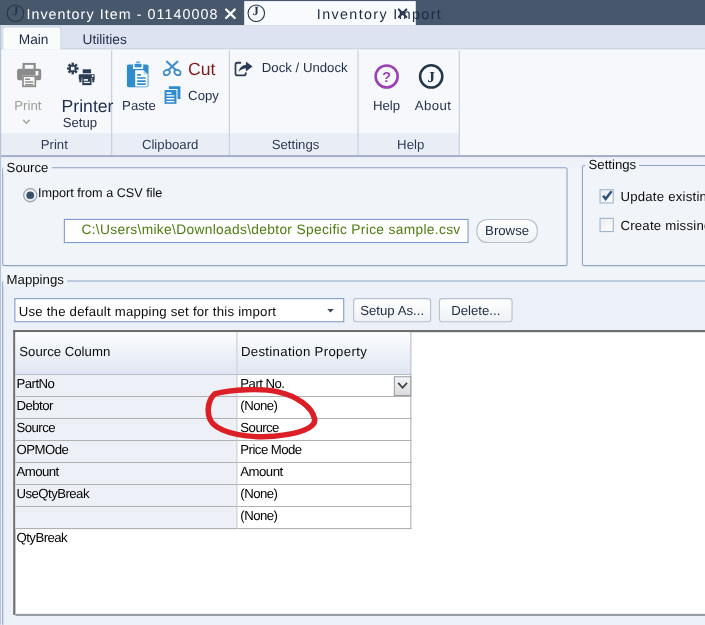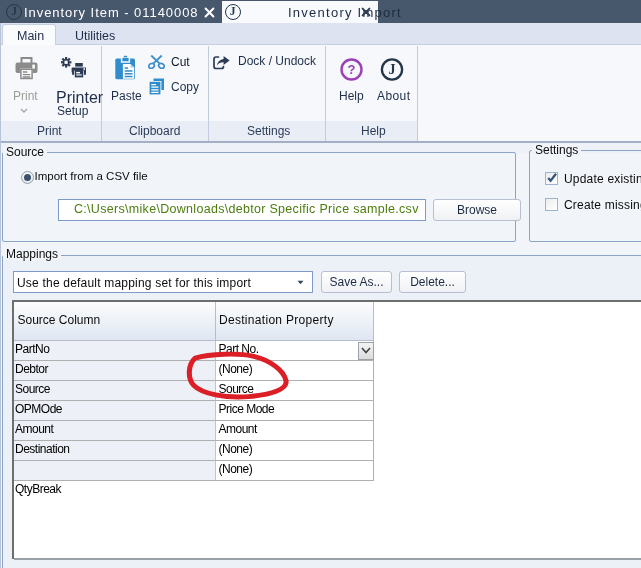--- a/index.html
+++ b/index.html
@@ -120,21 +120,21 @@
 </svg>
 <div class="txt" style="left:111px;top:89px;font-size:12px;color:#1f2e49;">Paste</div>
 <svg class="abs" style="left:148px;top:55px" width="17" height="14" viewBox="0 0 17 14">
  <g stroke="#3e8ece" fill="none">
   <path d="M3.2,0.5 L11.8,8.6" stroke-width="1.9"></path>
   <path d="M13.8,0.5 L5.2,8.6" stroke-width="1.9"></path>
   <ellipse cx="3.6" cy="10.9" rx="2.9" ry="2.3" stroke-width="1.7" transform="rotate(-28 3.6 10.9)"></ellipse>
   <ellipse cx="13.4" cy="10.9" rx="2.9" ry="2.3" stroke-width="1.7" transform="rotate(28 13.4 10.9)"></ellipse>
  </g>
 </svg>
-<div class="txt" style="left:171px;top:55px;font-size:12px;color:#0f172a;">Cut</div>
+<div class="txt" style="left:171px;top:55px;font-size:16px;color:#7f1d1d;">Cut</div>
 <svg class="abs" style="left:149px;top:78px" width="16" height="17" viewBox="0 0 16 17">
  <path d="M4.5,0.5 h10.5 v11.5 h-2.6 v-9 H4.5 z" fill="#2f8ccd"></path>
  <rect x="0.6" y="3.8" width="10.8" height="12.6" fill="#2f8ccd"></rect>
  <path d="M2.3,6.6 h4.6 M2.3,9.2 h7.2 M2.3,11.8 h7.2 M2.3,14.4 h7.2" stroke="#ffffff" stroke-width="1.25"></path>
 </svg>
 <div class="txt" style="left:171px;top:80px;font-size:12px;color:#1f2e49;">Copy</div>
 <div class="txt" style="left:129px;top:124px;font-size:12px;color:#2c3c58;">Clipboard</div>
 
 <svg class="abs" style="left:213px;top:53px" width="19" height="17" viewBox="0 0 19 17">
  <path d="M10.5,13.5 q0,2 -2,2 H3 q-2,0 -2,-2 V6 q0,-2 2,-2 h2.5" fill="none" stroke="#2c3c55" stroke-width="1.7" stroke-linecap="round"></path>
@@ -159,41 +159,41 @@
 
 <div class="gbox" style="left:2px;top:152px;width:514px;height:90px;"></div>
 <div class="glabel" style="left:3px;top:146px;">Source</div>
 
 <div class="abs" style="left:21px;top:171px;width:13px;height:13px;border-radius:50%;border:1px solid #8fa1b4;background:linear-gradient(#f6f6f6,#e8e8e8);box-sizing:border-box;"></div>
 <div class="abs" style="left:24px;top:174px;width:7px;height:7px;border-radius:50%;background:#39516b;"></div>
 <div class="txt" style="left:34.5px;top:170px;font-size:11.5px;color:#0c0c0c;">Import from a CSV file</div>
 
 <div class="tbox" style="left:58px;top:199px;width:368px;height:22px;"></div>
 <div class="txt" style="left:74px;top:202px;font-size:12.5px;letter-spacing:0.3px;color:#4d7c0f;">C:\Users\mike\Downloads\debtor Specific Price sample.csv</div>
-<div class="btn" style="left:433px;top:199px;width:88px;height:22px;">Browse</div>
+<div class="btn" style="left:433px;top:199px;width:56px;height:22px;border-radius:10px;">Browse</div>
 
 <div class="gbox" style="left:529px;top:150px;width:130px;height:92px;"></div>
 <div class="glabel" style="left:532px;top:144px;">Settings</div>
 <div class="cb" style="left:545px;top:172px;"></div>
 <svg class="abs" style="left:545px;top:171px" width="14" height="14" viewBox="0 0 14 14">
     <path d="M3.2,7 L5.6,9.8 L11,2.8" stroke="#31557f" stroke-width="2.3" fill="none"></path>
   </svg>
 <div class="txt" style="left:564px;top:172px;font-size:12px;letter-spacing:0.2px;color:#0c0c0c;">Update existing</div>
 <div class="cb" style="left:545px;top:198px;"></div>
 <div class="txt" style="left:564px;top:198px;font-size:12px;letter-spacing:0.2px;color:#0c0c0c;">Create missing</div>
 
 <div class="gbox" style="left:2px;top:255px;width:660px;height:316px;background:#ecf0f7;"></div>
 <div class="glabel" style="left:3px;top:248px;">Mappings</div>
 
 <div class="tbox" style="left:13px;top:271px;width:300px;height:22px;"></div>
 <div class="txt" style="left:17px;top:276px;font-size:12px;letter-spacing:0.2px;color:#0c0c0c;">Use the default mapping set for this import</div>
 <svg class="abs" style="left:297px;top:280px" width="7" height="5" viewBox="0 0 7 5">
     <path d="M0.5,0.8 L3.5,4.2 L6.5,0.8 Z" fill="#39475e"></path>
   </svg>
-<div class="btn" style="left:321px;top:271px;width:71px;height:22px;">Save As...</div>
+<div class="btn" style="left:321px;top:271px;width:71px;height:22px;">Setup As...</div>
 <div class="btn" style="left:399px;top:271px;width:67px;height:22px;">Delete...</div>
 
 <div class="abs" style="left:12px;top:300px;width:629px;height:259px;background:#ffffff;border-left:2px solid #6e6e6e;border-top:2px solid #6e6e6e;box-sizing:border-box;"></div>
 <div class="abs" style="left:14px;top:558px;width:627px;height:2px;background:#9aa0a8;"></div>
 
 <div class="abs" style="left:14px;top:302px;width:201.5px;height:38.5px;background:linear-gradient(#fcfdfe,#dfe6f1);border-right:1px solid #b5bdc9;border-bottom:1px solid #b5bdc9;box-sizing:border-box;"></div>
 <div class="abs" style="left:215.5px;top:302px;width:158px;height:38.5px;background:linear-gradient(#fcfdfe,#dfe6f1);border-right:1px solid #b5bdc9;border-bottom:1px solid #b5bdc9;box-sizing:border-box;"></div>
 <div class="txt" style="left:17.5px;top:312.7px;font-size:12px;color:#0c0c0c;">Source Column</div>
 <div class="txt" style="left:219px;top:312.7px;font-size:12px;letter-spacing:0.3px;color:#0c0c0c;">Destination Property</div>
 
@@ -213,21 +213,21 @@
 <div class="abs" style="left:14px;top:400.5px;width:201.5px;height:20px;background:#edf0f6;border-right:1px solid #c4c4c4;border-bottom:1px solid #b0b0b0;box-sizing:border-box;"></div>
 <div class="abs" style="left:215.5px;top:400.5px;width:158px;height:20px;background:#ffffff;border-right:1px solid #b0b0b0;border-bottom:1px solid #b0b0b0;box-sizing:border-box;"></div>
 <div class="cell" style="left:15px;top:400.5px;">OPMOde</div>
 <div class="cell" style="left:218.5px;top:400.5px;">Price Mode</div>
 <div class="abs" style="left:14px;top:420.5px;width:201.5px;height:20px;background:#edf0f6;border-right:1px solid #c4c4c4;border-bottom:1px solid #b0b0b0;box-sizing:border-box;"></div>
 <div class="abs" style="left:215.5px;top:420.5px;width:158px;height:20px;background:#ffffff;border-right:1px solid #b0b0b0;border-bottom:1px solid #b0b0b0;box-sizing:border-box;"></div>
 <div class="cell" style="left:15px;top:420.5px;">Amount</div>
 <div class="cell" style="left:218.5px;top:420.5px;">Amount</div>
 <div class="abs" style="left:14px;top:440.5px;width:201.5px;height:20px;background:#edf0f6;border-right:1px solid #c4c4c4;border-bottom:1px solid #b0b0b0;box-sizing:border-box;"></div>
 <div class="abs" style="left:215.5px;top:440.5px;width:158px;height:20px;background:#ffffff;border-right:1px solid #b0b0b0;border-bottom:1px solid #b0b0b0;box-sizing:border-box;"></div>
-<div class="cell" style="left:15px;top:440.5px;">Destination</div>
+<div class="cell" style="left:15px;top:440.5px;">UseQtyBreak</div>
 <div class="cell" style="left:218.5px;top:440.5px;">(None)</div>
 <div class="abs" style="left:14px;top:460.5px;width:201.5px;height:20px;background:#edf0f6;border-right:1px solid #c4c4c4;border-bottom:1px solid #b0b0b0;box-sizing:border-box;"></div>
 <div class="abs" style="left:215.5px;top:460.5px;width:158px;height:20px;background:#ffffff;border-right:1px solid #b0b0b0;border-bottom:1px solid #b0b0b0;box-sizing:border-box;"></div>
 <div class="cell" style="left:15px;top:460.5px;margin-top:20px;">QtyBreak</div>
 <div class="cell" style="left:218.5px;top:460.5px;">(None)</div>
 </div>
 
 <div class="abs" style="left:357.5px;top:341.5px;width:16px;height:18.5px;background:linear-gradient(#f3f3f3,#dcdcdc);border:1px solid #9aa1ab;box-sizing:border-box;"></div>
 <svg class="abs" style="left:361px;top:347px" width="10" height="7" viewBox="0 0 10 7">
     <path d="M1,1 L5,5.5 L9,1" stroke="#3c4248" stroke-width="1.6" fill="none"></path>

